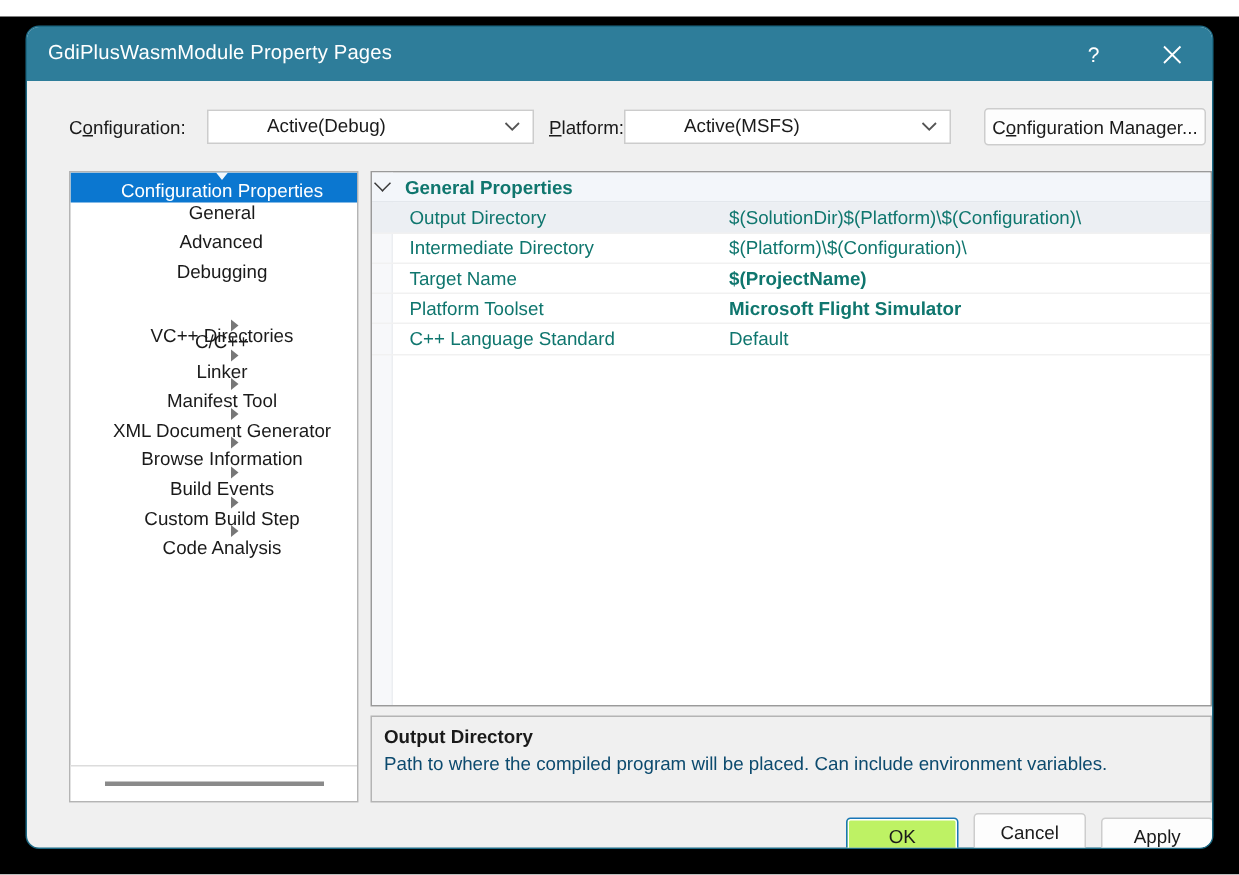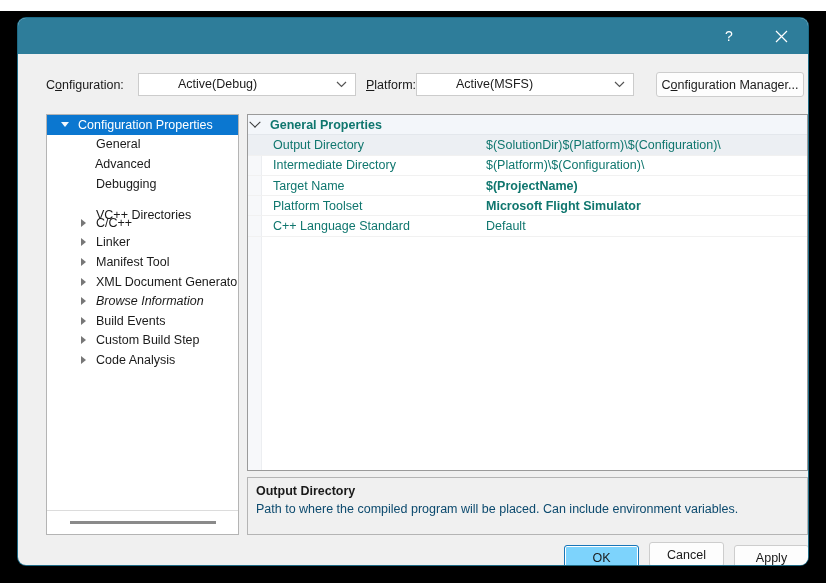--- a/index.html
+++ b/index.html
@@ -124,21 +124,21 @@
     color: #1a1a1a;
     display: flex;
     align-items: center;
     justify-content: center;
     white-space: nowrap;
     cursor: default;
   }
   .btn.default {
     border: 1px solid #1976b8;
     box-shadow: inset 0 0 0 1px #ffffff;
-    background: #7dd3fc;
+    background: #bef264;
   }
 
   #cfg-mgr-btn {
     left: 638px; top: 18px;
     width: 148px; height: 25px;
   }
 
   
   .tree-panel {
     position: absolute;
@@ -151,20 +151,21 @@
   }
   .tree-item {
     position: relative;
     height: 19.6px;
     display: flex;
     align-items: center;
     font-size: 12.5px;
     color: #1a1a1a;
     white-space: nowrap;
     cursor: default;
+    flex-direction: column;
   }
   .tree-item .glyph {
     width: 16px;
     min-width: 16px;
     display: flex;
     align-items: center;
     justify-content: center;
     font-size: 9px;
     color: #4a4a4a;
   }
@@ -288,20 +289,21 @@
 </head>
 <body>
 
 <div id="root">
 
   <div class="backdrop-right"></div>
 
   <div class="window">
 
     <div class="titlebar">
+      <div class="title-text">GdiPlusWasmModule Property Pages</div>
 
       <div class="title-btn help">
         <span>?</span>
       </div>
 
       <div class="title-btn close">
         <svg width="13" height="13" viewBox="0 0 13 13">
           <path d="M1 1 L12 12 M12 1 L1 12" stroke="#ffffff" stroke-width="1.2" fill="none"></path>
         </svg>
       </div>
@@ -379,21 +381,21 @@
               <span class="tri-right"></span>
             </span>
             <span style="margin-left: 5px;">Manifest Tool</span>
           </div>
           <div class="tree-item" style="padding-left: 6px;">
             <span class="glyph" style="margin-left: 22px;">
               <span class="tri-right"></span>
             </span>
             <span style="margin-left: 5px;">XML Document Generator</span>
           </div>
-          <div class="tree-item" style="padding-left: 6px; font-style: italic;">
+          <div class="tree-item" style="padding-left: 6px;">
             <span class="glyph" style="margin-left: 22px;">
               <span class="tri-right"></span>
             </span>
             <span style="margin-left: 5px;">Browse Information</span>
           </div>
           <div class="tree-item" style="padding-left: 6px;">
             <span class="glyph" style="margin-left: 22px;">
               <span class="tri-right"></span>
             </span>
             <span style="margin-left: 5px;">Build Events</span>

